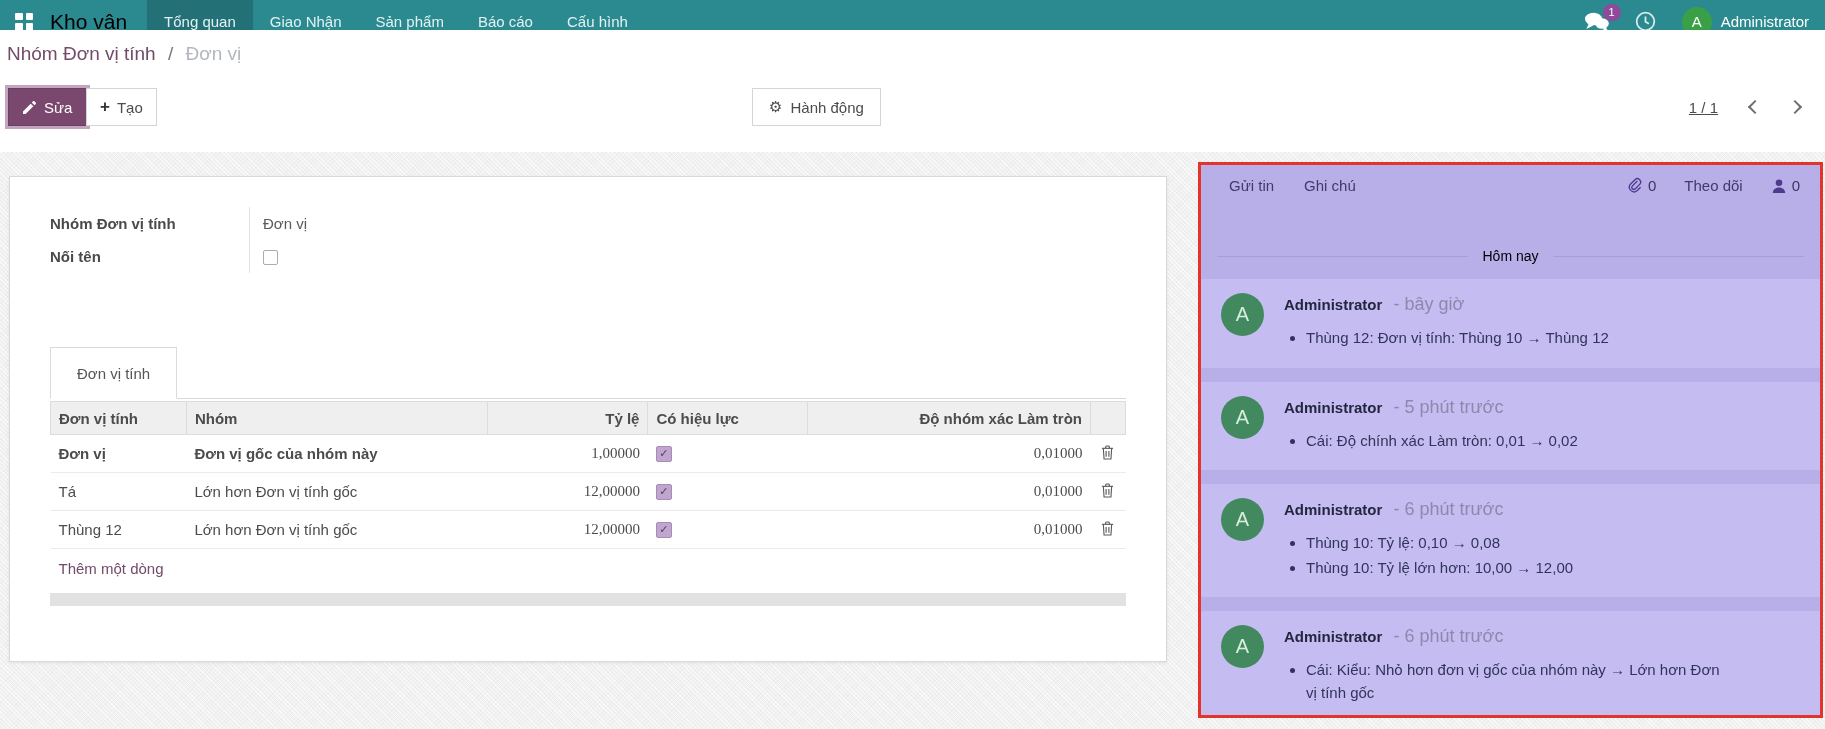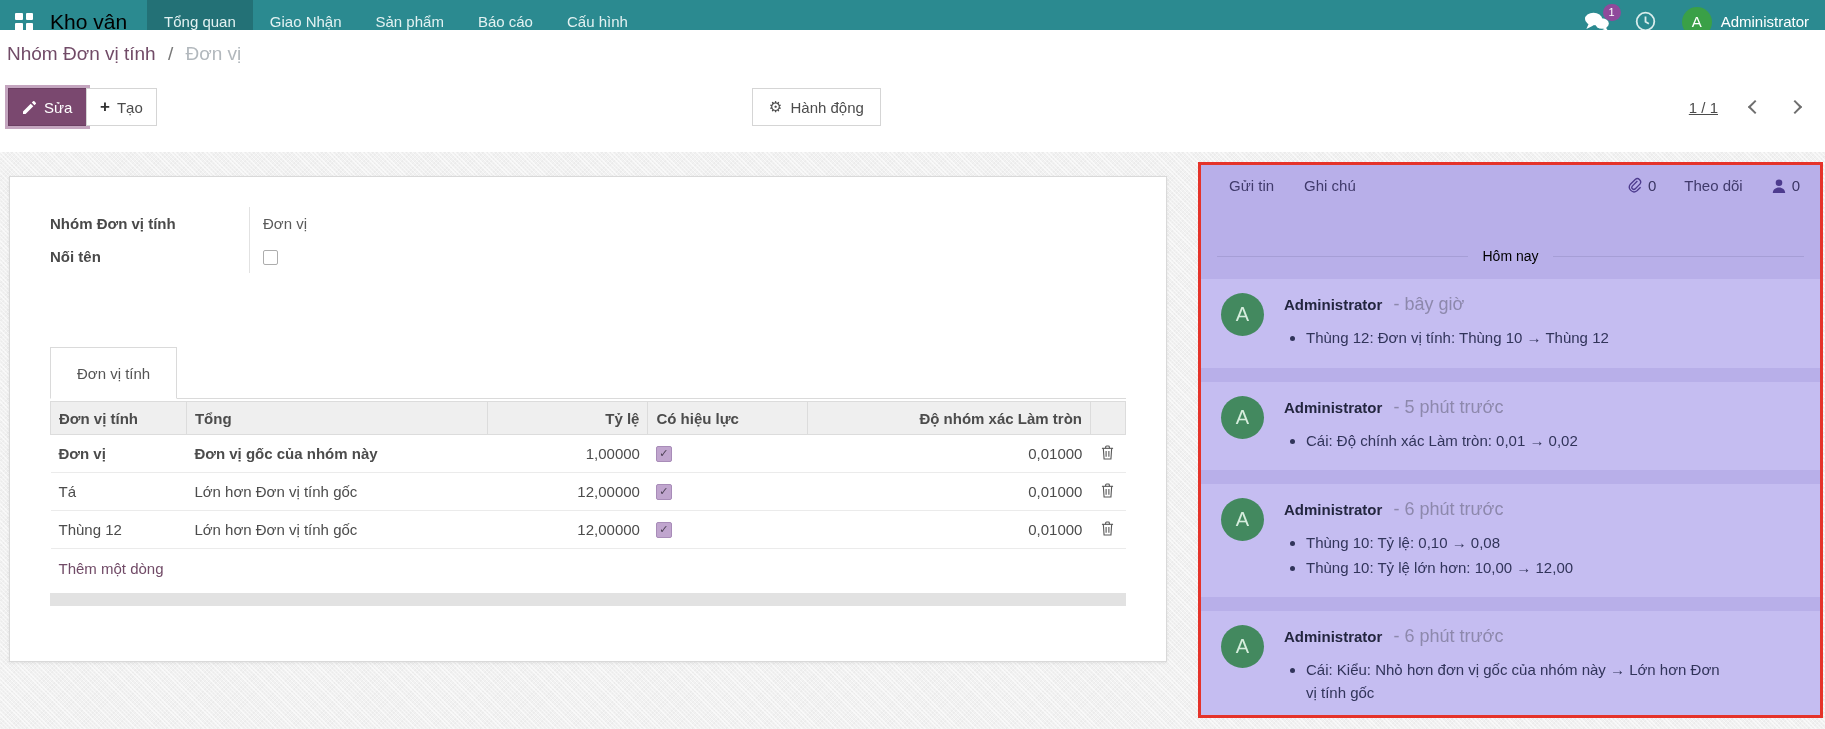--- a/index.html
+++ b/index.html
@@ -67,21 +67,21 @@
     background:#fff; border:1px solid #dadada; border-bottom:1px solid #fff; color:#555; cursor:pointer; }
 
   table.uom{ position:absolute; left:40px; top:224px; width:1076px; border-collapse:collapse; font-size:15px; }
   table.uom col.c1{width:136px} table.uom col.c2{width:301px} table.uom col.c3{width:161px}
   table.uom col.c4{width:160px} table.uom col.c5{width:283px} table.uom col.c6{width:35px}
   table.uom th{ background:#efefef; height:33px; font-weight:bold; color:#4c4c4c; text-align:left;
     padding:0 8px; border:1px solid #dcdcdc; border-left:none; }
   table.uom th:first-child{ border-left:1px solid #dcdcdc; }
   table.uom th.num{ text-align:right;padding-left:24px; }
   table.uom td{ height:38px; padding:0 8px; border-bottom:1px solid #ebebeb; color:#4c4c4c; }
-  table.uom td.num{ text-align:right; }
+  table.uom td.num{ text-align:right;font-family:Liberation Serif, serif; }
   tr.bold td.name, tr.bold td.kind{ font-weight:bold; }
   .cb-checked{ width:16px; height:16px; background:#c0a5ce; border:1px solid #a88cb8; border-radius:2px;
     display:flex; align-items:center; justify-content:center; font-size:11px; color:#4a3f52; }
   td.trash-cell{ text-align:center; padding:0 4px; }
   .trash-btn{ cursor:pointer; display:inline-flex; }
   .addline{ color:#714B67; padding:11px 8px; cursor:pointer; font-size:15px; }
   .table-footer-bar{ position:absolute; left:40px; top:416px; width:1076px; height:13px; background:#e2e2e2; }
 
   
   .chatter{ position:absolute; left:1198px; top:10px; width:625px; height:556px;
@@ -198,21 +198,21 @@
           <col class="c1">
           <col class="c2">
           <col class="c3">
           <col class="c4">
           <col class="c5">
           <col class="c6">
         </colgroup>
       <tbody>
           <tr>
         <th>Đơn vị tính</th>
-        <th>Tổng</th>
+        <th>Nhóm</th>
         <th class="num">Tỷ lệ</th>
         <th>Có hiệu lực</th>
         <th class="num">Độ nhóm xác Làm tròn</th>
         <th></th>
       </tr>
       <tr class="bold">
         <td class="name">Đơn vị</td>
         <td class="kind">Đơn vị gốc của nhóm này</td>
         <td class="num">1,00000</td>
         <td>

